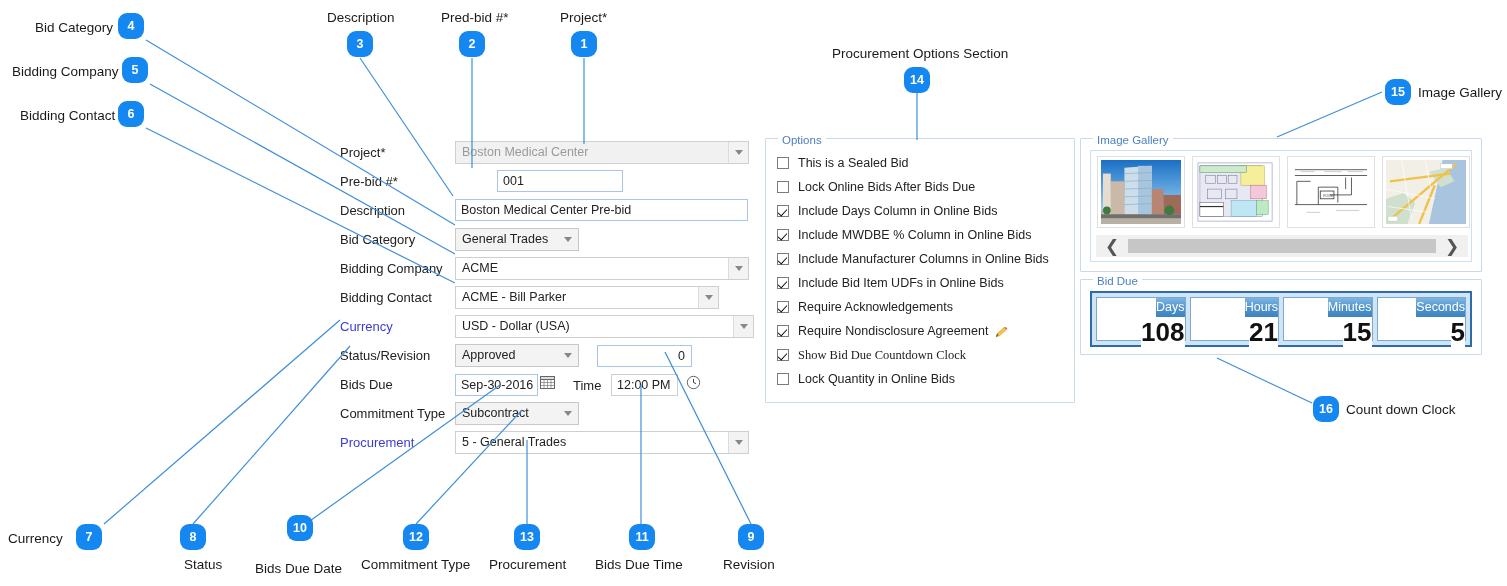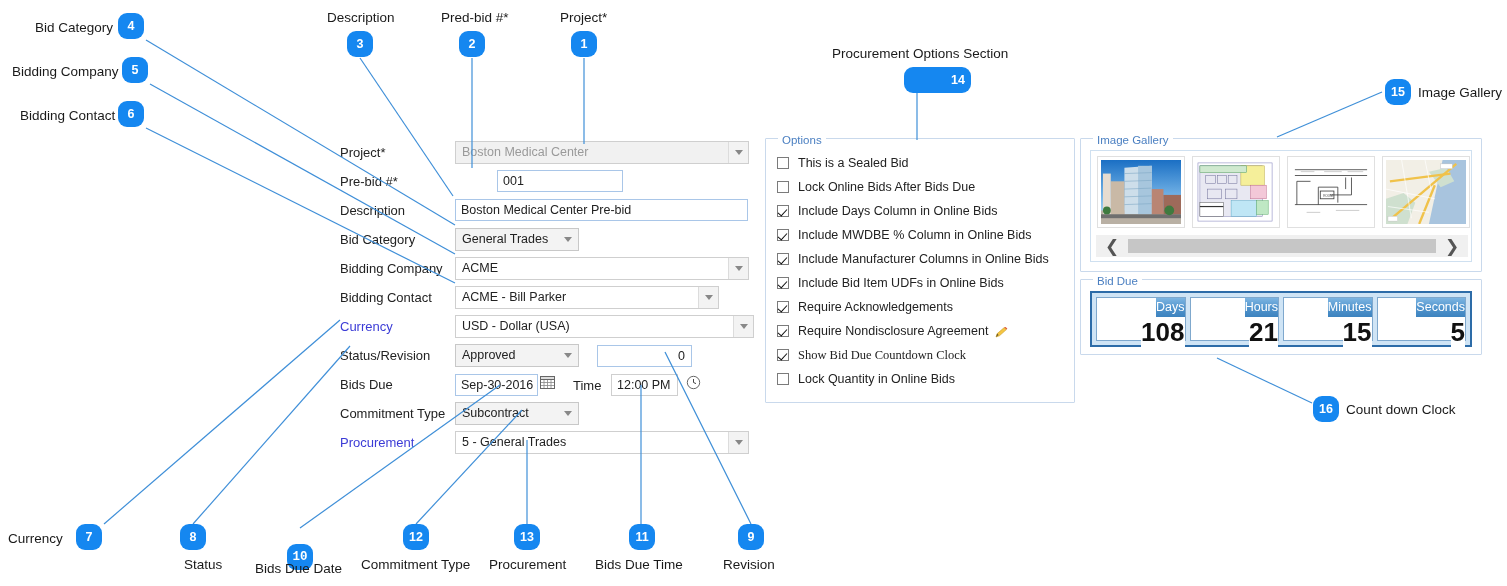--- a/index.html
+++ b/index.html
@@ -448,27 +448,27 @@
     <div class="badge" style="left: 122px; top: 57px; background: rgb(21, 135, 240);">5</div>
     <div class="ann-label" style="left: 12px; top: 64px;">Bidding Company</div>
     <div class="badge" style="left: 118px; top: 101px; background: rgb(21, 135, 240);">6</div>
     <div class="ann-label" style="left: 20px; top: 108px;">Bidding Contact</div>
     <div class="badge" style="left: 76px; top: 524px; background: rgb(21, 135, 240);">7</div>
     <div class="ann-label" style="left: 8px; top: 531px;">Currency</div>
     <div class="badge" style="left: 180px; top: 524px; background: rgb(21, 135, 240);">8</div>
     <div class="ann-label" style="left: 172px; top: 557px; margin-left: 12px;">Status</div>
     <div class="badge" style="left: 738px; top: 524px; background: rgb(21, 135, 240);">9</div>
     <div class="ann-label" style="left: 723px; top: 557px;">Revision</div>
-    <div class="badge" style="left: 287px; top: 544px; background: rgb(21, 135, 240); font-family: Liberation Mono, monospace;">10</div>
+    <div class="badge" style="left: 287px; top: 515px; background: rgb(21, 135, 240);">10</div>
     <div class="ann-label" style="left: 255px; top: 561px;">Bids Due Date</div>
     <div class="badge" style="left: 629px; top: 524px; background: rgb(21, 135, 240);">11</div>
     <div class="ann-label" style="left: 595px; top: 557px;">Bids Due Time</div>
     <div class="badge" style="left: 403px; top: 524px; background: rgb(21, 135, 240);">12</div>
     <div class="ann-label" style="left: 361px; top: 557px;">Commitment Type</div>
     <div class="badge" style="left: 514px; top: 524px; background: rgb(21, 135, 240);">13</div>
     <div class="ann-label" style="left: 489px; top: 557px;">Procurement</div>
-    <div class="badge" style="left: 904px; top: 67px; background: rgb(21, 135, 240); padding-left: 41px;">14</div>
+    <div class="badge" style="left: 904px; top: 67px; background: rgb(21, 135, 240);">14</div>
     <div class="ann-label" style="left: 832px; top: 46px;">Procurement Options Section</div>
     <div class="badge" style="left: 1385px; top: 79px; background: rgb(21, 135, 240);">15</div>
     <div class="ann-label" style="left: 1418px; top: 85px;">Image Gallery</div>
     <div class="badge" style="left: 1313px; top: 396px; background: rgb(21, 135, 240);">16</div>
     <div class="ann-label" style="left: 1346px; top: 402px;">Count down Clock</div>
   </div>
 
 </body></html>

